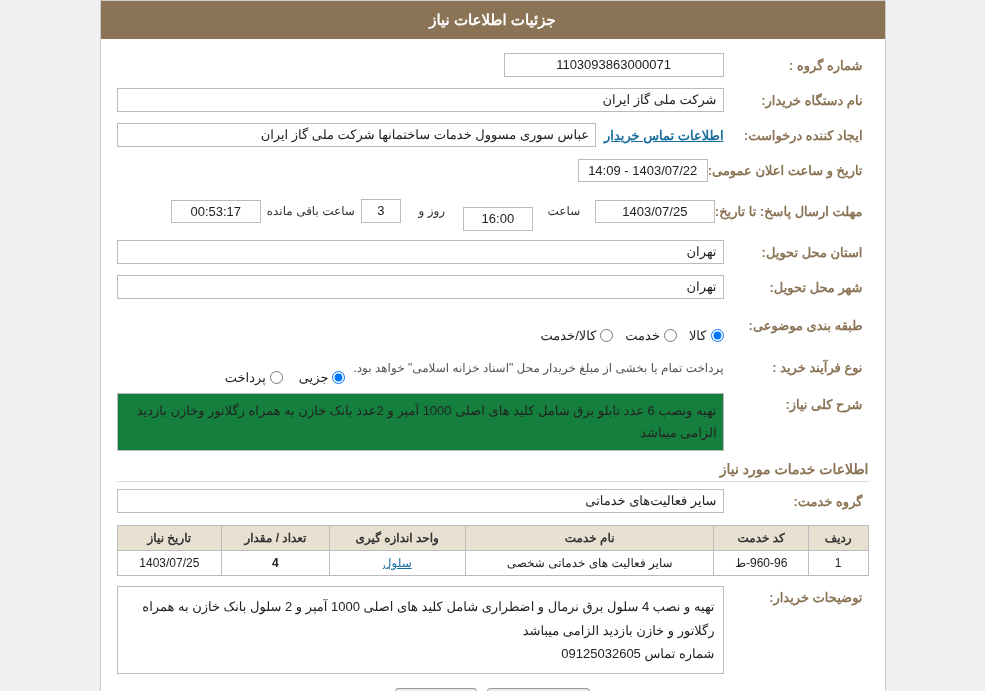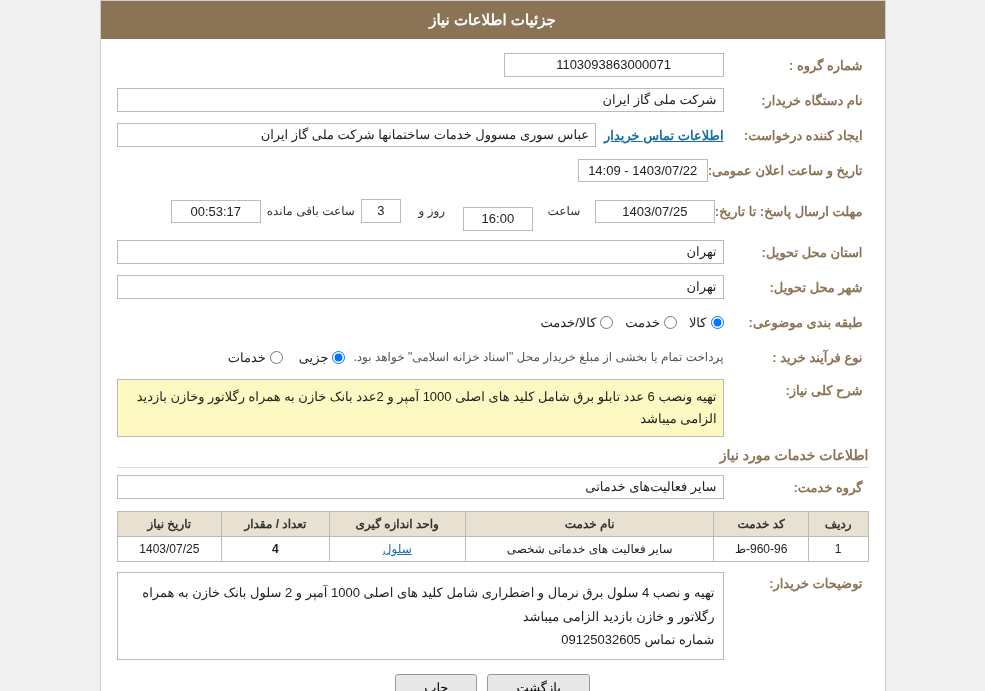--- a/index.html
+++ b/index.html
@@ -69,40 +69,41 @@
       border-bottom: 1px solid #ddd;
       padding-bottom: 4px;
     }
     .radio-group {
       display: flex;
       align-items: flex-start;
       gap: 12px;
       flex: 1;
       flex-direction: row-reverse;
       justify-content: flex-end;
+      margin-top: 20px;
     }
     .radio-item {
       display: flex;
       align-items: center;
       gap: 4px;
       flex-direction: row-reverse;
     }
     .radio-item input[type="radio"] {
       margin: 0;
     }
     .link-text {
       color: #1a6fa0;
       cursor: pointer;
       text-decoration: underline;
       font-weight: bold;
     }
     .description-box {
       border: 1px solid #bbb;
       padding: 6px;
-      background: #fef9c3;
+      background: #15803d;
       min-height: 55px;
       flex: 1;
       text-align: right;
       line-height: 1.7;
     }
     .table-section {
       margin: 10px 0;
     }
     table {
       width: 100%;
@@ -279,21 +280,21 @@
         </div>
       </div>
     </div>
 
     <div class="row">
       <span class="label">نوع فرآیند خرید :</span>
       <div style="flex:1; display:flex; align-items:center; gap:8px;">
         <span class="notice-box">پرداخت تمام یا بخشی از مبلغ خریدار محل "اسناد خزانه اسلامی" خواهد بود.</span>
         <div class="radio-group" style="flex:none; gap:16px;">
           <div class="radio-item">
-            <label>خدمات</label>
+            <label>پرداخت</label>
             <input type="radio" name="purchase" style="">
           </div>
           <div class="radio-item">
             <label>جزیی</label>
             <input type="radio" name="purchase" checked="" style="">
           </div>
         </div>
       </div>
     </div>
 

